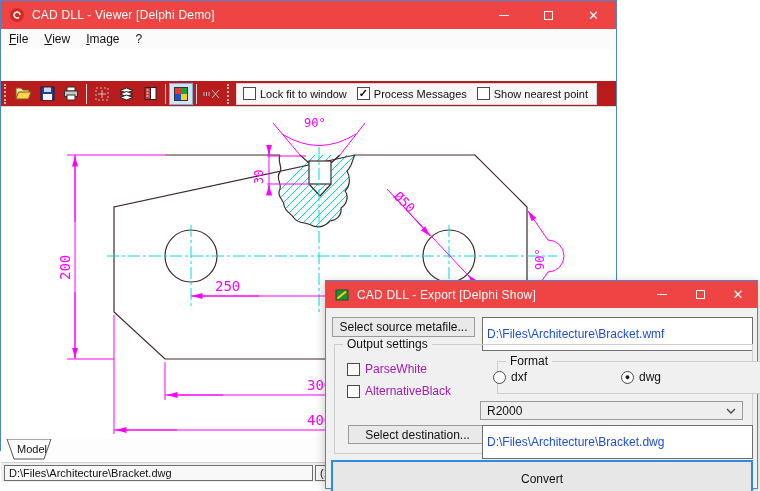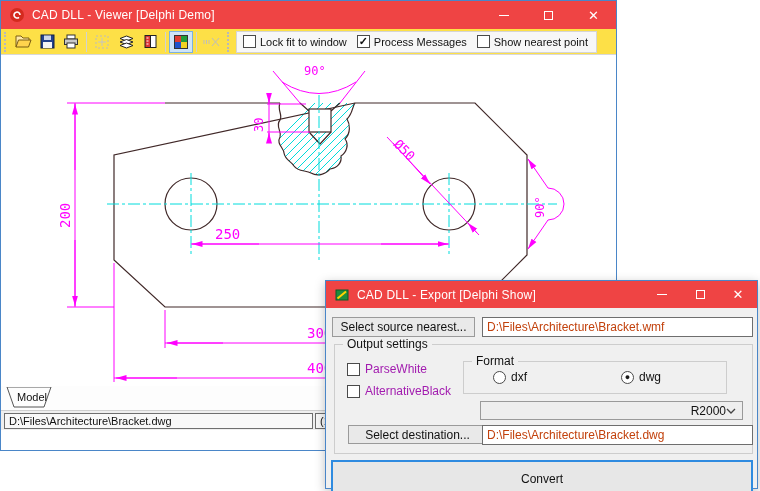--- a/index.html
+++ b/index.html
@@ -15,21 +15,21 @@
   .win-controls { display:flex; height:100%; }
   .win-btn { width:45px; height:100%; display:flex; align-items:center; justify-content:center; color:#fff; font-size:12px; }
   .glyph-min { display:block; width:10px; height:1px; background:#fff; }
   .glyph-max { display:block; width:9px; height:9px; border:1px solid #fff; }
   .glyph-close { font-size:13px; line-height:1; }
 
   .menubar { height:20px; background:#fbfbfb; display:flex; align-items:center; font-size:12px; color:#111; }
   .menu-item { padding:2px 8px; }
   .menu-item::first-letter { text-decoration:underline; }
 
-  .toolbar { height:26px; background:#fde047; border-bottom:1px solid #d8d8d8; display:flex; align-items:center; }
+  .toolbar { height:26px; background:#b91c1c; border-bottom:1px solid #d8d8d8; display:flex; align-items:center;margin-top:32px; }
   .grip { width:5px; height:20px; margin:0 2px 0 3px; border-left:2px dotted #b9b9b9; }
   .tbtn { width:24px; height:22px; display:flex; align-items:center; justify-content:center; border:1px solid transparent; }
   .tbtn.active { background:#cfe4f7; border-color:#7ab0e0; }
   .tsep { width:1px; height:20px; background:#d2d2d2; margin:0 3px; }
   .check-band { display:flex; align-items:center; height:22px; border:1px solid #d5d5d5; background:#f7f7f7; padding:0 6px; margin-left:2px; }
   .cb { display:flex; align-items:center; margin-right:10px; font-size:11px; color:#111; white-space:nowrap; }
   .cb .box { width:13px; height:13px; border:1px solid #4a4a4a; background:#fff; margin-right:4px; position:relative;
              font-size:11px; font-weight:bold; line-height:11px; text-align:center; color:#111; }
 
   .canvas { position:relative; width:615px; height:331px; background:#ffffff; overflow:hidden; }
@@ -43,33 +43,33 @@
   .spanel1 { left:3px; width:309px; }
   .spanel2 { left:314px; width:45px; }
 
   
   .dialog { position:absolute; left:325px; top:280px; width:433px; height:209px; background:#f0f0f0;
             border:1px solid #4a86c8; box-shadow:0 3px 10px rgba(0,0,0,.25); z-index:10; }
   .dialog .titlebar { height:27px; }
   .dialog .win-btn { width:38px; }
   .dlg-btn { position:absolute; background:#e9e9e9; border:1px solid #9a9a9a; font-size:12px; color:#111;
              display:flex; align-items:center; justify-content:center; white-space:nowrap; }
-  .dlg-field { position:absolute; background:#fff; border:1px solid #6e6e6e; font-size:12px; color:#c2410c;
-               padding:9px 4px; white-space:nowrap; overflow:hidden; display:flex; align-items:center; }
+  .dlg-field { position:absolute; background:#fff; border:1px solid #6e6e6e; font-size:12px; color:#1d4ed8;
+               padding:16px 4px; white-space:nowrap; overflow:hidden; display:flex; align-items:center; }
   .groupbox { position:absolute; border:1px solid #cdcdcd; }
   .groupbox > .gb-label { position:absolute; top:-8px; left:8px; background:#f0f0f0; padding:0 4px; font-size:12px; color:#111; }
   .dcb { position:absolute; display:flex; align-items:center; font-size:12px; color:#a21caf; }
   .dcb .box { width:13px; height:13px; border:1px solid #4a4a4a; background:#fff; margin-right:5px;
               font-size:11px; font-weight:bold; line-height:11px; text-align:center; }
   .radio { position:absolute; display:flex; align-items:center; font-size:12px; color:#111; }
   .radio .rdot { width:13px; height:13px; border:1px solid #4a4a4a; border-radius:50%; background:#fff; margin-right:5px;
                  display:flex; align-items:center; justify-content:center; font-size:9px; line-height:9px; color:#1a1a1a; }
   .combo { position:absolute; background:#eeeeee; border:1px solid #9a9a9a; font-size:12px; color:#111;
            display:flex; align-items:center; padding:0 6px; }
-  .combo .combo-text { flex:1 1 auto;text-align:right; }
+  .combo .combo-text { flex:1 1 auto; }
   .convert { position:absolute; left:5px; top:179px; width:422px; height:37px; background:#e7e7e7;
              border:2px solid #2f8be0; font-size:12px; color:#111; display:flex; align-items:center; justify-content:center; }
 
   svg text { font-family:"DejaVu Sans Mono", monospace; }
 </style>
 </head>
 <body>
 
 <div id="stage">
 
@@ -87,20 +87,26 @@
           </span>
         <span class="win-btn">
             <span class="glyph-max"></span>
           </span>
         <span class="win-btn">
             <span class="glyph-close">✕</span>
           </span>
       </div>
     </div>
 
+    <div class="menubar">
+      <span class="menu-item">File</span>
+      <span class="menu-item">View</span>
+      <span class="menu-item">Image</span>
+      <span class="menu-item">?</span>
+    </div>
 
     <div class="toolbar">
       <span class="grip"></span>
       <span class="tbtn">
         <svg width="17" height="15" viewBox="0 0 17 15">
           <path d="M1 13 V2 h5 l2 2 h6 v2" fill="#ffe9a8" stroke="#7a5c12"></path>
           <path d="M1 13 L3.5 6 H16 L13.5 13 Z" fill="#ffd34d" stroke="#7a5c12"></path>
         </svg>
       </span>
       <span class="tbtn">
@@ -279,37 +285,37 @@
           </span>
         <span class="win-btn">
             <span class="glyph-max"></span>
           </span>
         <span class="win-btn">
             <span class="glyph-close">✕</span>
           </span>
       </div>
     </div>
 
-    <div class="dlg-btn" style="left:6px; top:36px; width:143px; height:20px;">Select source nearest...</div>
+    <div class="dlg-btn" style="left:6px; top:36px; width:143px; height:20px;">Select source metafile...</div>
     <div class="dlg-field" style="left:156px; top:36px; width:271px; height:20px;">D:\Files\Architecture\Bracket.wmf</div>
 
     <div class="groupbox" style="left:8px; top:63px; width:419px; height:110px;">
       <span class="gb-label">Output settings</span>
     </div>
 
     <span class="dcb" style="left:21px; top:81px;">
       <span class="box"></span>
       <span>ParseWhite</span>
     </span>
     <span class="dcb" style="left:21px; top:103px;">
       <span class="box"></span>
       <span>AlternativeBlack</span>
     </span>
 
-    <div class="groupbox" style="left:137px; top:80px; width:264px; height:33px; background:#f0f0f0;">
+    <div class="groupbox" style="left:171px; top:80px; width:264px; height:33px; background:#f0f0f0;">
       <span class="gb-label">Format</span>
     </div>
     <span class="radio" style="left:167px; top:89px;">
       <span class="rdot"></span>
       <span>dxf</span>
     </span>
     <span class="radio" style="left:295px; top:89px;">
       <span class="rdot">●</span>
       <span>dwg</span>
     </span>

